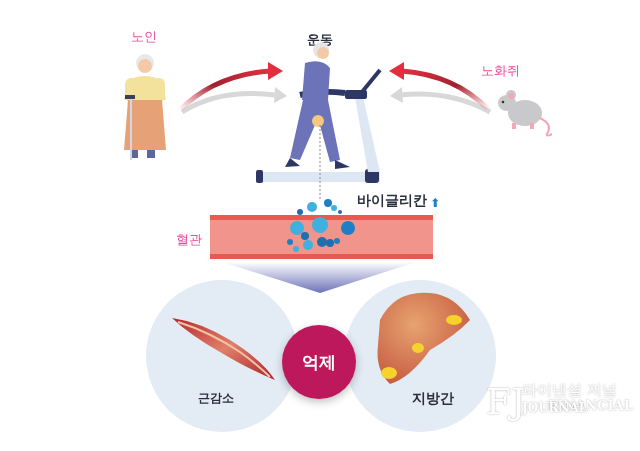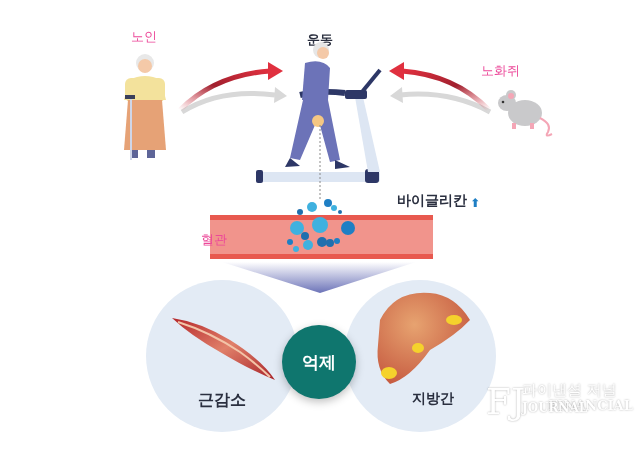--- a/index.html
+++ b/index.html
@@ -3,21 +3,21 @@
   <meta charset="utf-8">
   <style>
     html, body { margin:0; padding:0; background:#ffffff; }
     body { width:640px; height:451px; position:relative; overflow:hidden;
            font-family:"DejaVu Sans", sans-serif; }
     .abs { position:absolute; }
     .label { font-size:13px; color:#ec4899; }
     .label-bold { font-weight:bold; color:#2a2f3f; }
     svg { position:absolute; left:0; top:0; }
     .circle { position:absolute; border-radius:50%; background:#e3ebf5; }
-    .center-circle { position:absolute; border-radius:50%; background:#0f766e;
+    .center-circle { position:absolute; border-radius:50%; background:#be185d;
                      box-shadow:0 3px 8px rgba(0,0,0,0.25); display:flex;
                      align-items:center; justify-content:center; }
     .center-circle span { color:#fff; font-weight:bold; font-size:17px; }
     .watermark { position:absolute; color:#ffffff; text-shadow:0 0 2px rgba(0,0,0,0.35);
                  font-family:"DejaVu Serif", serif; }
   </style>
 </head>
 <body>
 
 <div class="abs label" style="left:131px;top:28px;">노인</div>
@@ -137,23 +137,23 @@
   </g>
 
   <g>
     <path d="M380 320 Q395 290 430 293 Q455 295 470 320 Q456 335 430 350 Q410 378 390 384 Q375 370 378 345 Z" fill="url(#liverGrad)"></path>
     <ellipse cx="454" cy="320" rx="8" ry="5" fill="#f5d22c"></ellipse>
     <ellipse cx="418" cy="348" rx="6" ry="5" fill="#f5d22c"></ellipse>
     <ellipse cx="389" cy="373" rx="8" ry="6" fill="#f5d22c"></ellipse>
   </g>
 </svg>
 
-<div class="abs label" style="left:176px;top:231px;margin-left:25px;">혈관</div>
+<div class="abs label" style="left:176px;top:231px;">혈관</div>
 
-<div class="abs" style="left:357px;top:192px;display:flex;align-items:flex-end;margin-left:40px;">
+<div class="abs" style="left:357px;top:192px;display:flex;align-items:flex-end;">
   <span class="label label-bold" style="font-size:14px;">바이글리칸</span>
   <span style="margin-left:3px;color:#1f7fc4;font-size:12px;font-weight:bold;">⬆</span>
 </div>
 
 <div class="circle" style="left:146px;top:280px;width:152px;height:152px;"></div>
 <div class="circle" style="left:344px;top:280px;width:152px;height:152px;"></div>
 
 <svg width="640" height="451" viewBox="0 0 640 451" style="pointer-events:none;">
   <defs>
     <linearGradient id="muscleGrad2" x1="0" y1="0" x2="1" y2="1">
@@ -175,19 +175,19 @@
     <ellipse cx="454" cy="320" rx="8" ry="5" fill="#f5d22c"></ellipse>
     <ellipse cx="418" cy="348" rx="6" ry="5" fill="#f5d22c"></ellipse>
     <ellipse cx="389" cy="373" rx="8" ry="6" fill="#f5d22c"></ellipse>
   </g>
 </svg>
 
 <div class="center-circle" style="left:282px;top:325px;width:74px;height:74px;">
   <span>억제</span>
 </div>
 
-<div class="abs label label-bold" style="left:198px;top:390px;font-size:16px;">근감소</div>
+<div class="abs label label-bold" style="left:198px;top:390px;font-size:12px;">근감소</div>
 <div class="abs label label-bold" style="left:412px;top:390px;font-size:14px;">지방간</div>
 
 <div class="watermark" style="left:486px;top:384px;font-size:36px;font-weight:normal;line-height:36px;">FJ</div>
 <div class="watermark" style="left:522px;top:381px;font-size:15px;font-family:'DejaVu Sans',sans-serif;">파이낸셜 저널</div>
 <div class="watermark" style="left:548px;top:398px;font-size:13px;font-weight:bold;">FINANCIAL</div>
 <div class="watermark" style="left:522px;top:401px;font-size:12px;font-weight:bold;">JOURNAL</div>
 
 </body></html>

